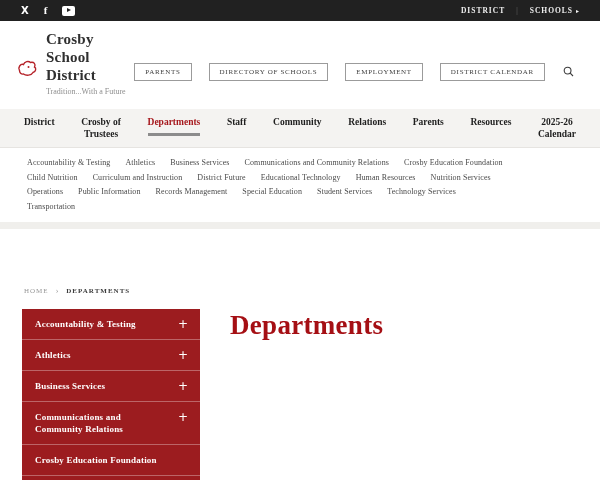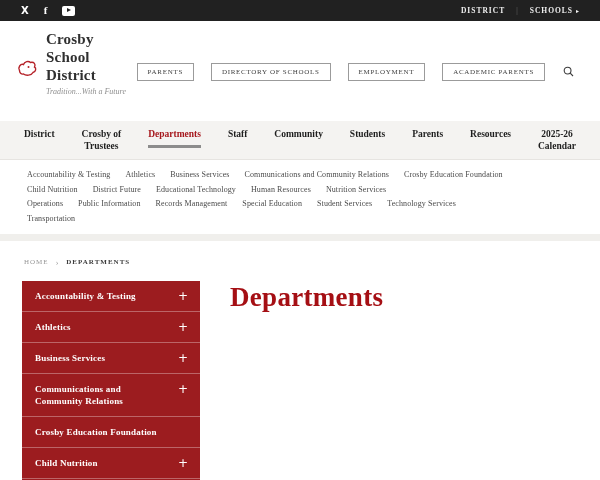--- a/index.html
+++ b/index.html
@@ -43,33 +43,33 @@
   .topbar-right {
     margin-left: auto; display: flex; align-items: center; gap: 11px;
     font-size: 7.5px; letter-spacing: 1px; color: #f0f0f0; font-weight: 700;
   }
   .topbar-link { cursor: pointer; white-space: nowrap; }
   .topbar-sep { color: #6f6f6f; font-weight: 400; }
   .caret { font-family: "DejaVu Sans", sans-serif; font-size: 6px; margin-left: 3px; }
 
   
   .header {
-    height: 100px; background: #fff;
+    height: 88px; background: #fff;
     display: flex; align-items: flex-start;
     padding: 0 26px 0 15px;
   }
   .brand { display: flex; gap: 8px; margin-top: 9px; }
   .logo { margin-top: 29px; flex-shrink: 0; }
   .name-block {}
   .name-line {
     font-size: 15px; font-weight: 700; color: #303030; line-height: 18px;
     letter-spacing: 0.2px;
   }
   .tagline {
-    font-style: italic; font-size: 8px; color: #8f8f8f; margin-top: 3px; text-align: center;
+    font-size: 8px; color: #8f8f8f; margin-top: 3px; text-align: center;
   }
   .header-actions {
     margin-left: auto; display: flex; align-items: center; gap: 17px;
     margin-top: 42px;
   }
   .hbtn {
     border: 1px solid #9b9b9b; background: #fff;
     font-family: "Liberation Serif", serif;
     font-size: 7px; letter-spacing: 0.7px; color: #3f3f3f; font-weight: 400;
     padding: 4.5px 10px; white-space: nowrap; cursor: pointer; line-height: 1;
@@ -96,22 +96,22 @@
   .subnav-row { display: flex; gap: 15px; line-height: 14.5px; }
   .subnav-link {
     font-size: 8px; color: #4a4a4a; white-space: nowrap; cursor: pointer;
     letter-spacing: 0.1px;
   }
   .subnav-strip { height: 7px; background: #f0efec; }
 
   
   .content { padding: 17px 24px 0 22px; }
   .breadcrumb {
-    display: flex; align-items: flex-start; gap: 7px;
-    font-size: 7px; letter-spacing: 1px; padding-left: 2px;
+    display: flex; align-items: center; gap: 7px;
+    font-size: 7px; letter-spacing: 1px; padding-left: 2px; margin-top: 40px;
   }
   .crumb-home { color: #979797; cursor: pointer; }
   .crumb-sep { color: #979797; font-size: 8px; }
   .crumb-current { color: #3d3d3d; font-weight: 700; }
 
   .content-row { display: flex; margin-top: 14px; align-items: flex-start; }
   .sidebar { width: 178px; flex-shrink: 0; background: #9c1c1f; min-height: 230px; }
   .side-item {
     display: flex; justify-content: space-between; align-items: flex-start;
     padding: 9px 12px 9px 13px;
@@ -165,21 +165,21 @@
           <div class="name-line">District</div>
         </div>
       <div class="tagline">Tradition...With a Future</div>
     </div>
   </div>
   <div class="header-actions" id="header-buttons">
 
   <a class="hbtn">PARENTS</a>
       <a class="hbtn">DIRECTORY OF SCHOOLS</a>
       <a class="hbtn">EMPLOYMENT</a>
-      <a class="hbtn">ACADEMIC PARENTS</a>
+      <a class="hbtn">DISTRICT CALENDAR</a>
     </div>
   <div class="search-btn header-actions" style="margin-left:18px;">
     <span>
       <svg width="11" height="11" viewBox="0 0 11 11">
         <circle cx="4.6" cy="4.6" r="3.4" fill="none" stroke="#3c3c3c" stroke-width="1.1"></circle>
         <line x1="7.2" y1="7.2" x2="10" y2="10" stroke="#3c3c3c" stroke-width="1.1"></line>
       </svg>
     </span>
   </div>
 </div>
@@ -197,21 +197,21 @@
       <div class="nav-label">Departments</div>
       <div class="nav-underline"></div>
     </div>
     <div class="nav-item">
       <div class="nav-label">Staff</div>
     </div>
     <div class="nav-item">
       <div class="nav-label">Community</div>
     </div>
     <div class="nav-item">
-      <div class="nav-label">Students</div>
+      <div class="nav-label">Relations</div>
     </div>
     <div class="nav-item">
       <div class="nav-label">Parents</div>
     </div>
     <div class="nav-item">
       <div class="nav-label">Resources</div>
     </div>
     <div class="nav-item">
       <div class="nav-label">2025-26</div>
       <div class="nav-label">Calendar</div>
@@ -222,20 +222,21 @@
 
 <div class="subnav-row">
       <a class="subnav-link">Accountability &amp; Testing</a>
       <a class="subnav-link">Athletics</a>
       <a class="subnav-link">Business Services</a>
       <a class="subnav-link">Communications and Community Relations</a>
       <a class="subnav-link">Crosby Education Foundation</a>
     </div>
     <div class="subnav-row">
       <a class="subnav-link">Child Nutrition</a>
+      <a class="subnav-link">Curriculum and Instruction</a>
       <a class="subnav-link">District Future</a>
       <a class="subnav-link">Educational Technology</a>
       <a class="subnav-link">Human Resources</a>
       <a class="subnav-link">Nutrition Services</a>
     </div>
     <div class="subnav-row">
       <a class="subnav-link">Operations</a>
       <a class="subnav-link">Public Information</a>
       <a class="subnav-link">Records Management</a>
       <a class="subnav-link">Special Education</a>

